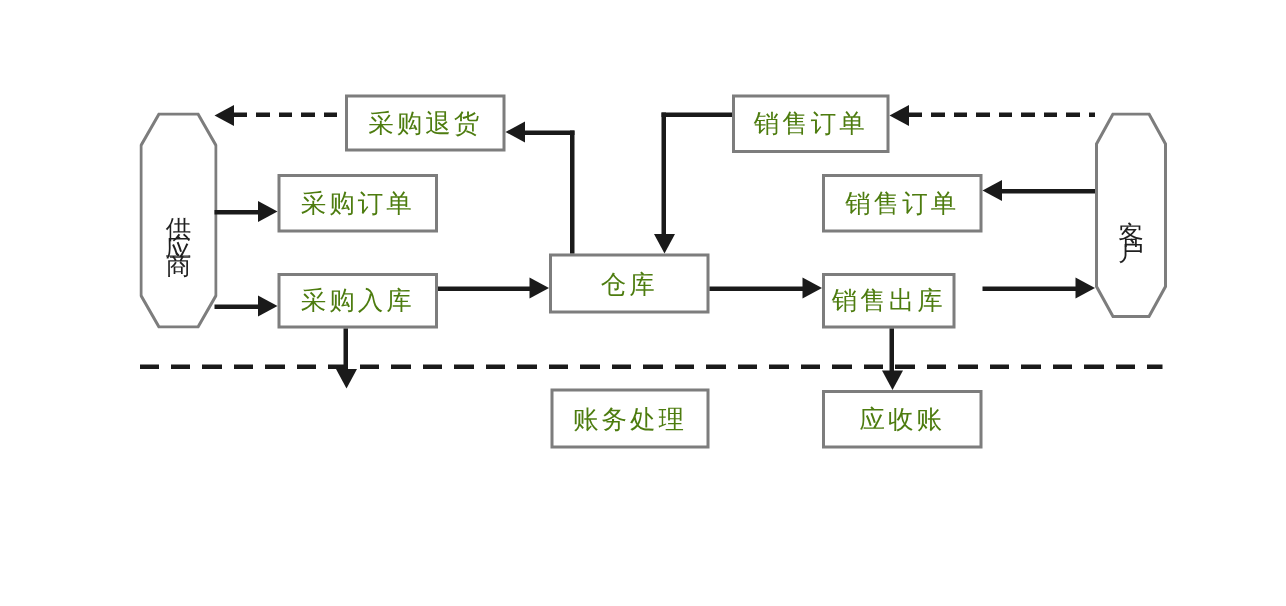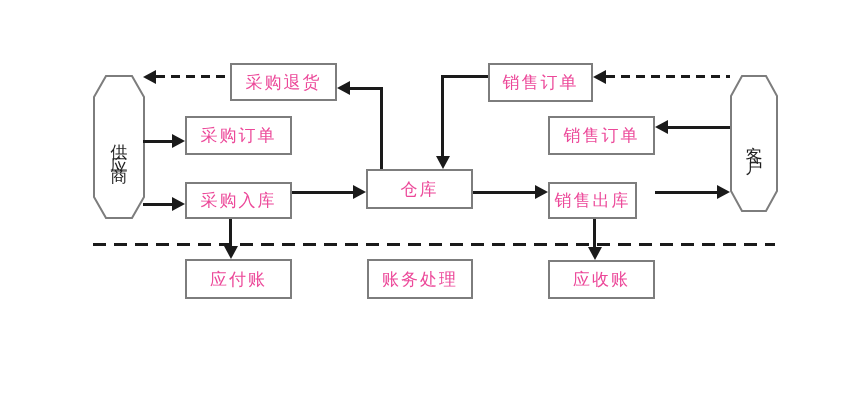--- a/index.html
+++ b/index.html
@@ -2,21 +2,21 @@
 <html><head>
 <meta charset="utf-8">
 <style>
   html,body{margin:0;padding:0;background:#ffffff;}
   .stage{position:relative;width:857px;height:404px;background:#ffffff;
          font-family:"Liberation Serif","DejaVu Serif",serif;overflow:hidden;}
 
   
   .box{position:absolute;border:2px solid #7d7d7d;background:#ffffff;box-sizing:border-box;
        display:flex;align-items:center;justify-content:center;
-       font-size:17px;letter-spacing:2px;color:#ec4899;}
+       font-size:17px;letter-spacing:2px;color:#4d7c0f;}
 
   
   .oct{position:absolute;}
   .oct svg{display:block;}
   .oct .vtext{position:absolute;inset:0;display:flex;align-items:center;justify-content:center;}
   .oct .vtext span{writing-mode:vertical-rl;text-orientation:upright;
        font-size:17px;letter-spacing:11px;color:#1f1f1f;}
 
   
   .hl{position:absolute;height:3px;background:#1a1a1a;}
@@ -79,23 +79,20 @@
   </div>
   <div class="box" style="left:488px;top:63px;width:105px;height:39px;">
     <span>销售订单</span>
   </div>
   <div class="box" style="left:548px;top:116px;width:107px;height:39px;">
     <span>销售订单</span>
   </div>
   <div class="box" style="left:548px;top:182px;width:89px;height:37px;">
     <span>销售出库</span>
   </div>
-  <div class="box" style="left:185px;top:259px;width:107px;height:40px;">
-    <span>应付账</span>
-  </div>
   <div class="box" style="left:367px;top:259px;width:106px;height:40px;font-family:Liberation Mono, monospace;">
     <span>账务处理</span>
   </div>
   <div class="box" style="left:548px;top:260px;width:107px;height:39px;">
     <span>应收账</span>
   </div>
 
   <div class="sep" style="left:93px;top:243px;width:682px;"></div>
 
   <div class="hl" style="left:143px;top:140px;width:31px;"></div>

